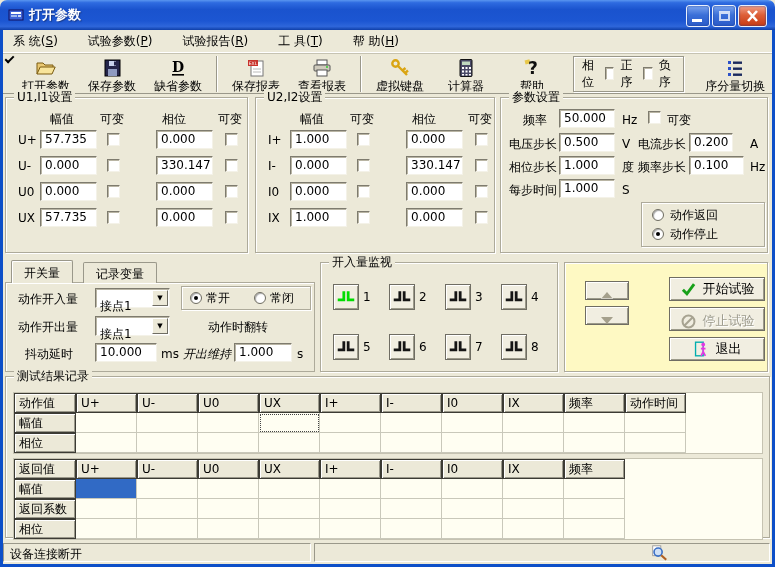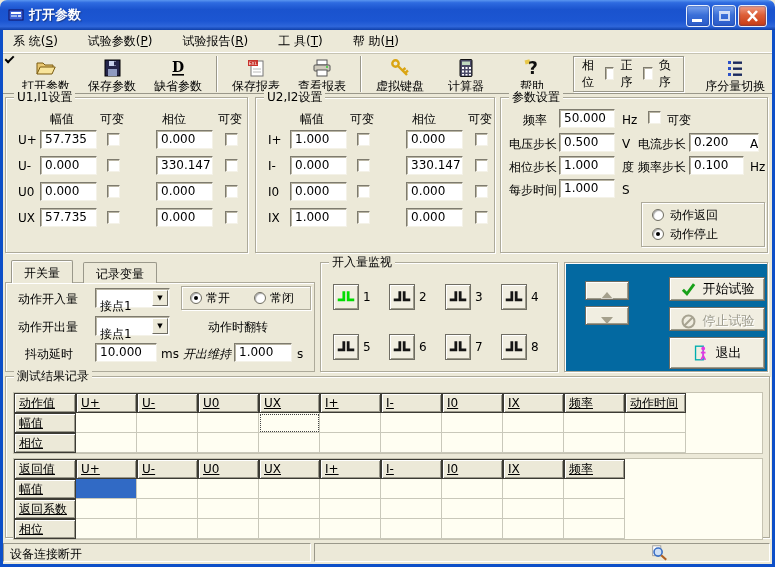--- a/index.html
+++ b/index.html
@@ -35,21 +35,21 @@
   .tb-btn{width:66px;height:38px;display:flex;flex-direction:column;align-items:center;justify-content:flex-end;cursor:default;}
   .tb-ic{height:22px;display:flex;align-items:center;justify-content:center;}
   .tb-lb{font-size:12px;line-height:14px;white-space:nowrap;}
   .tb-sep{width:2px;height:36px;margin:0 5px;border-left:1px solid #9a988a;border-right:1px solid #fff;}
   .phase-box{height:36px;margin-left:8px;padding:0 8px;display:flex;align-items:center;gap:6px;
     border:1px solid #9a988a;box-shadow:inset 1px 1px 0 #fff, 1px 1px 0 #fff;}
   .seq-btn{margin-left:14px;width:96px;height:38px;display:flex;flex-direction:column;align-items:center;justify-content:flex-end;}
   
   .gb{position:absolute;border:1px solid #ADAA9A;box-shadow:inset 1px 1px 0 #fff,1px 1px 0 #fff;background:#ECE9D8;}
   .legend{position:absolute;top:-9px;left:8px;background:#ECE9D8;padding:0 3px;white-space:nowrap;}
-  .panel{position:absolute;border:1px solid #ADAA9A;box-shadow:inset 1px 1px 0 #fff,1px 1px 0 #fff;background:#0369a1;}
+  .panel{position:absolute;border:1px solid #ADAA9A;box-shadow:inset 1px 1px 0 #fff,1px 1px 0 #fff;background:#fef9c3;}
   .subbox{position:absolute;border:1px solid #ADAA9A;box-shadow:inset 1px 1px 0 #fff,1px 1px 0 #fff;}
   .plabel{position:absolute;white-space:nowrap;line-height:14px;}
   
   .inp{position:absolute;height:19px;background:#fff;border:1px solid;border-color:#7e7b6e #f4f2e8 #f4f2e8 #7e7b6e;
     box-shadow:inset 1px 1px 0 #b9b5a4;padding:1px 0 0 4px;font-size:12px;line-height:15px;white-space:nowrap;overflow:hidden;}
   .cb{position:absolute;width:13px;height:13px;background:#fff;border:1px solid;border-color:#7e7b6e #f4f2e8 #f4f2e8 #7e7b6e;
     box-shadow:inset 1px 1px 0 #b9b5a4;}
   .cb.checked::after{content:'';position:absolute;left:2px;top:2px;width:7px;height:3px;
     border-left:2px solid #000;border-bottom:2px solid #000;transform:rotate(-45deg);}
   .rb{position:absolute;width:12px;height:12px;border-radius:50%;background:#fff;border:1px solid #6e6c60;
@@ -79,21 +79,21 @@
   .tab{position:absolute;top:0;height:21px;padding:3px 12px 0;border:1px solid #9a988a;border-bottom:none;
     border-radius:2px 2px 0 0;background:#ECE9D8;}
   .tab.active{top:-2px;height:23px;padding-top:4px;box-shadow:inset 1px 1px 0 #fff;z-index:2;}
   
   .sw-wrap{position:absolute;height:26px;}
   .sw-btn{display:inline-block;width:26px;height:26px;background:#F1EEE1;border:1px solid #6f6d63;
     box-shadow:inset 1px 1px 0 #fff,inset -1px -1px 0 #9c9a8a;text-align:center;padding-top:4px;vertical-align:top;}
   .sw-num{display:inline-block;margin-left:4px;line-height:26px;vertical-align:top;}
   
   .twrap{position:absolute;background:#FFFEF2;border:1px solid #C6C3B2;}
-  .grow{display:flex;height:20px;text-decoration:underline;}
+  .grow{display:flex;height:20px;}
   .gcell{flex:0 0 auto;width:61px;height:20px;padding:2px 0 0 4px;font-size:12px;line-height:15px;overflow:hidden;}
   .gcorner{width:62px;}
   .ghead{background:#ECE9D8;border:1px solid #3c3b34;box-shadow:inset 1px 1px 0 #fff,inset -1px -1px 0 #9a988a;}
   .gdata{background:#FFFEF2;border-right:1px solid #C9C8BA;border-bottom:1px solid #C9C8BA;}
   .sel-fill{background:#316AC5;}
   .sel-dot{outline:1px dotted #444;outline-offset:-2px;}
   
   .statusbar{position:absolute;left:3px;right:3px;bottom:3px;height:23px;background:#ECE9D8;}
   .st-cell{position:absolute;top:2px;height:19px;border:1px solid;border-color:#9a988a #fff #fff #9a988a;padding:2px 6px;}
   .st-icon{position:absolute;left:647px;top:3px;}
@@ -334,21 +334,21 @@
     <span class="plabel" style="left:22px;top:15px;">频率</span>
     <div class="inp" style="left:58px;top:11px;width:56px;">50.000</div>
     <span class="plabel" style="left:121px;top:15px;">Hz</span>
     <span class="cb" style="left:147px;top:13px;"></span>
     <span class="plabel" style="left:166px;top:15px;">可变</span>
 
     <span class="plabel" style="left:8px;top:39px;">电压步长</span>
     <div class="inp" style="left:58px;top:35px;width:56px;">0.500</div>
     <span class="plabel" style="left:121px;top:39px;">V</span>
     <span class="plabel" style="left:137px;top:39px;">电流步长</span>
-    <div class="inp" style="left:188px;top:35px;width:70px;">0.200</div>
+    <div class="inp" style="left:188px;top:35px;width:44px;">0.200</div>
     <span class="plabel" style="left:249px;top:39px;">A</span>
 
     <span class="plabel" style="left:8px;top:62px;">相位步长</span>
     <div class="inp" style="left:58px;top:58px;width:56px;">1.000</div>
     <span class="plabel" style="left:121px;top:62px;">度</span>
     <span class="plabel" style="left:137px;top:62px;">频率步长</span>
     <div class="inp" style="left:188px;top:58px;width:55px;">0.100</div>
     <span class="plabel" style="left:249px;top:62px;">Hz</span>
 
     <span class="plabel" style="left:8px;top:85px;">每步时间</span>
@@ -465,21 +465,21 @@
         </svg>
       <span>开始试验</span>
     </span>
     <span class="btn disabled" style="left:104px;top:44px;width:96px;height:24px;">
       <svg width="17" height="17" viewBox="0 0 20 20">
           <circle cx="10" cy="10" r="7" stroke="#A7A391" stroke-width="2.4" fill="none"></circle>
           <path d="M5.3 14.7 L14.7 5.3" stroke="#A7A391" stroke-width="2.4"></path>
         </svg>
       <span>停止试验</span>
     </span>
-    <span class="btn" style="left:104px;top:74px;width:96px;height:32px;">
+    <span class="btn" style="left:104px;top:74px;width:96px;height:24px;">
       <svg width="17" height="18" viewBox="0 0 20 20">
           <rect x="3" y="2" width="9" height="16" fill="none" stroke="#00AEAE" stroke-width="1.6"></rect>
           <circle cx="12" cy="4.6" r="2.2" fill="#E23AE2"></circle>
           <path d="M12 7 V13 M12 13 l-2.5 5 M12 13 l2.5 5 M9.3 9.5 h5.4" stroke="#E23AE2" stroke-width="2" fill="none"></path>
         </svg>
       <span>退出</span>
     </span>
   </div>
 
   <div class="gb" style="left:5px;top:376px;width:765px;height:162px;">

